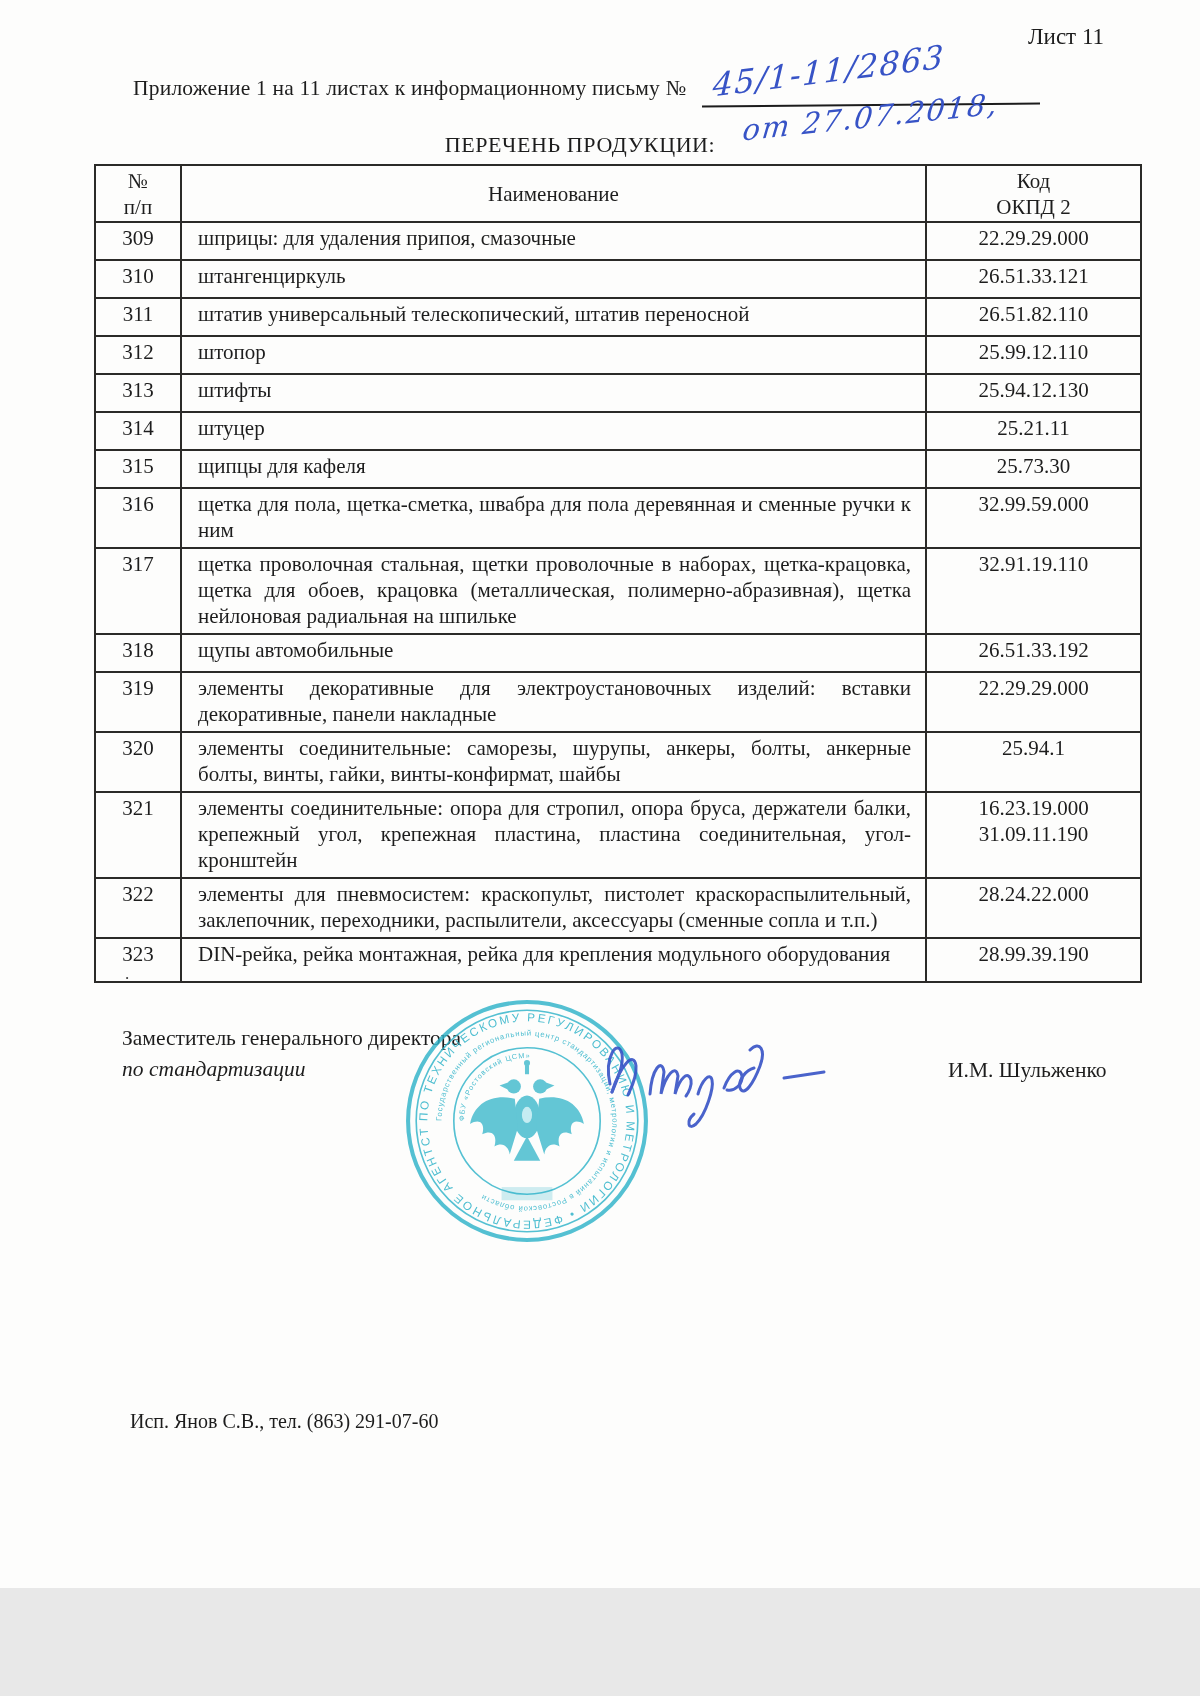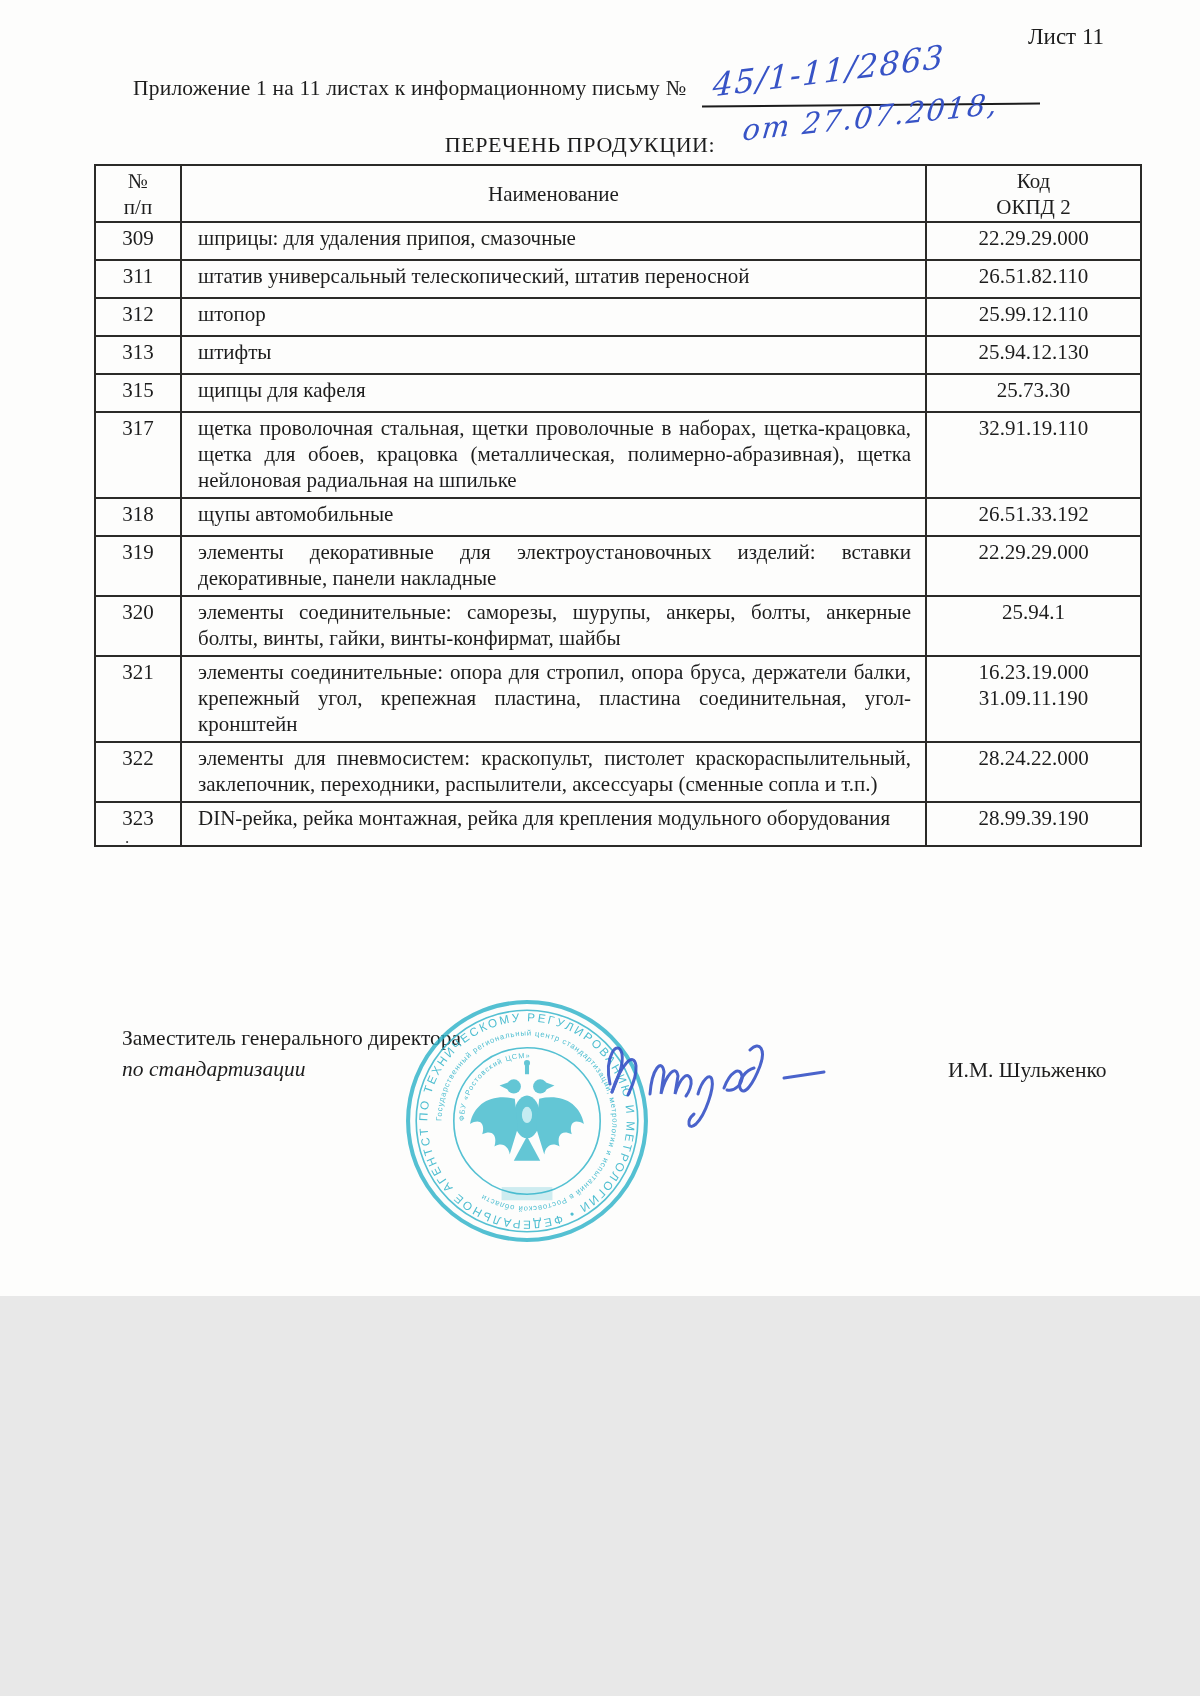--- a/index.html
+++ b/index.html
@@ -1,17 +1,17 @@
 <!DOCTYPE html>
 <html><head>
 <meta charset="utf-8">
 <style>
   html,body{margin:0;padding:0;background:#e8e8e8;}
   .page{
-    position:relative; width:1200px; height:1296px; margin:0 auto;
+    position:relative; width:1200px; height:1588px; margin:0 auto;
     background:#fdfdfc; overflow:hidden;
     font-family:"Liberation Serif", serif; color:#1d1d1d;
   }
   .sheet-label{position:absolute; left:1028px; top:24px; font-size:23px;}
   .appendix-text{position:absolute; left:133px; top:76px; font-size:21.5px; letter-spacing:.2px;}
   .hw{color:#3753c6; font-family:"DejaVu Serif", serif; font-style:italic;}
   .hw-number{
     position:absolute; left:712px; top:52px; font-size:32px; letter-spacing:1.5px;
     transform:rotate(-7deg) skewX(-10deg); white-space:nowrap;
   }
@@ -75,38 +75,53 @@
         <span>Код</span>
         <span class="blk">ОКПД 2</span>
       </th>
     </tr>
     <tr>
           <td class="c-num">309</td>
           <td class="c-name">шприцы: для удаления припоя, смазочные</td>
           <td class="c-code">22.29.29.000</td>
         </tr>
     <tr>
+          <td class="c-num">310</td>
+          <td class="c-name">штангенциркуль</td>
+          <td class="c-code">26.51.33.121</td>
+        </tr>
+    <tr>
           <td class="c-num">311</td>
           <td class="c-name">штатив универсальный телескопический, штатив переносной</td>
           <td class="c-code">26.51.82.110</td>
         </tr>
     <tr>
           <td class="c-num">312</td>
           <td class="c-name">штопор</td>
           <td class="c-code">25.99.12.110</td>
         </tr>
     <tr>
           <td class="c-num">313</td>
           <td class="c-name">штифты</td>
           <td class="c-code">25.94.12.130</td>
         </tr>
     <tr>
+          <td class="c-num">314</td>
+          <td class="c-name">штуцер</td>
+          <td class="c-code">25.21.11</td>
+        </tr>
+    <tr>
           <td class="c-num">315</td>
           <td class="c-name">щипцы для кафеля</td>
           <td class="c-code">25.73.30</td>
+        </tr>
+    <tr>
+          <td class="c-num">316</td>
+          <td class="c-name">щетка для пола, щетка-сметка, швабра для пола деревянная и сменные ручки к ним</td>
+          <td class="c-code">32.99.59.000</td>
         </tr>
     <tr>
           <td class="c-num">317</td>
           <td class="c-name">щетка проволочная стальная, щетки проволочные в наборах, щетка-крацовка, щетка для обоев, крацовка (металлическая, полимерно-абразивная), щетка нейлоновая радиальная на шпильке</td>
           <td class="c-code">32.91.19.110</td>
         </tr>
     <tr>
           <td class="c-num">318</td>
           <td class="c-name">щупы автомобильные</td>
           <td class="c-code">26.51.33.192</td>

